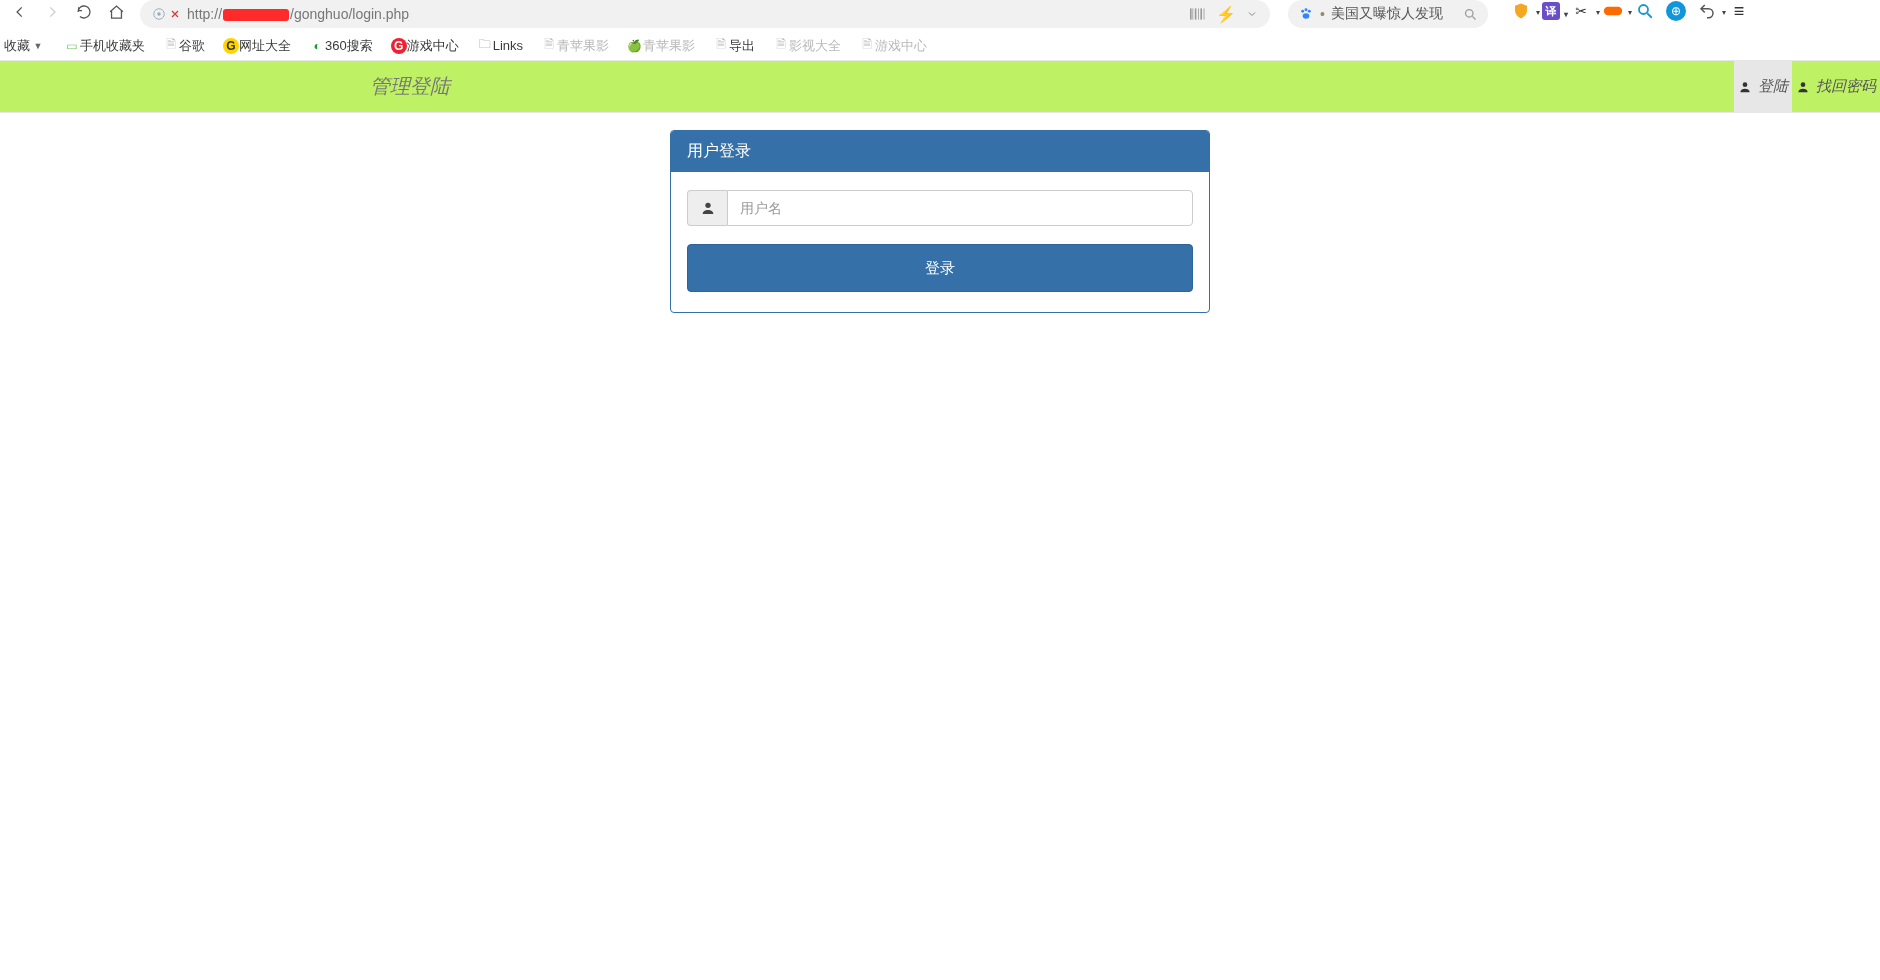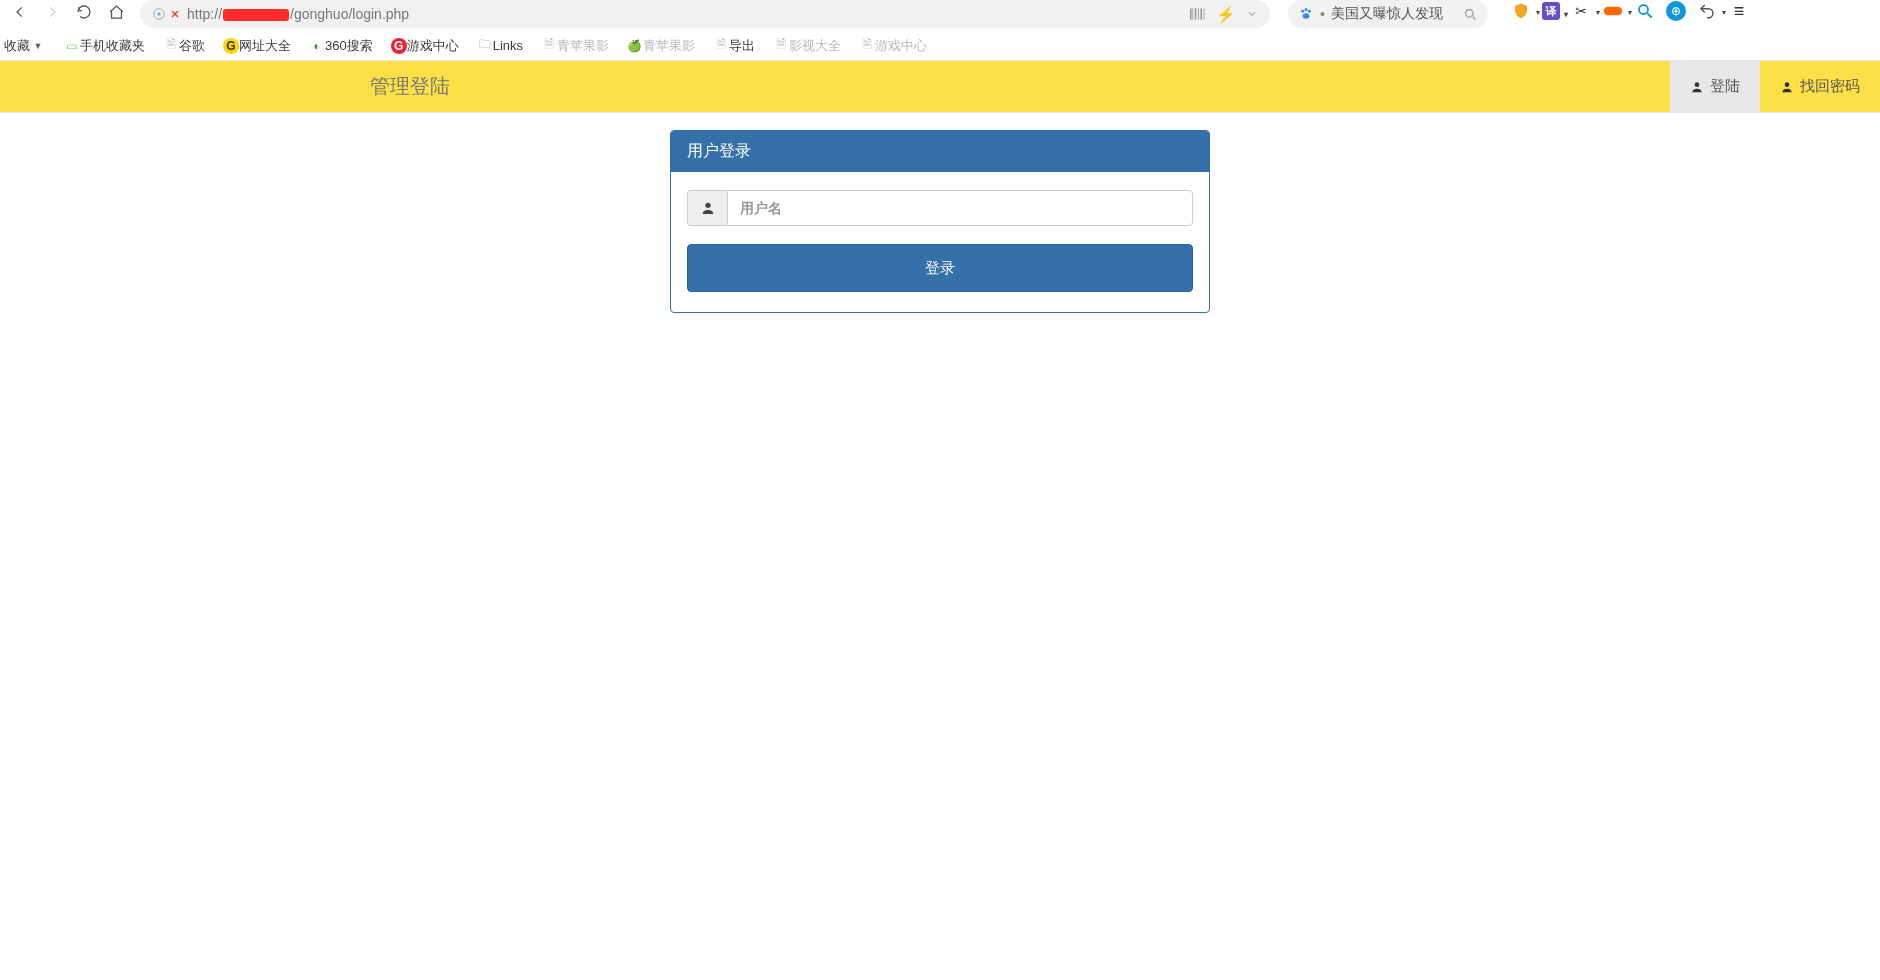--- a/index.html
+++ b/index.html
@@ -39,35 +39,35 @@
 .bm .file   { color:#b7b7b7; }
 .bm .txt { color:#3a3a3a; }
 .bm .txt.fade { color:#b9b9b9; }
 .ico-green { color:#6ec05b; }
 .ico-yellow { background:#ffd400; border-radius:50%; color:#333; font-size:10px; font-weight:bold; }
 .ico-360 { color:#1e9b32; font-weight:bold; }
 .ico-red { background:#e23; color:#fff; border-radius:50%; font-size:10px; font-weight:bold; }
 .ico-apple { color:#6ec05b; }
 
 
-.page-nav { height:52px; background:#fde047; border-bottom:1px solid #e6e6e6; display:flex; align-items:center; }
+.page-nav { height:52px; background:#bef264; border-bottom:1px solid #e6e6e6; display:flex; align-items:center;font-style:italic; }
 .brand { margin-left:370px; font-size:20px; color:#777; }
 .nav-right { margin-left:auto; display:flex; height:100%; }
-.nav-item { display:flex; align-items:center; gap:6px; padding:0 20px; height:100%; font-size:15px; color:#555; cursor:pointer; }
+.nav-item { display:flex; align-items:center; gap:6px; padding:0 4px; height:100%; font-size:15px; color:#555; cursor:pointer; }
 .nav-item.active { background:#e7e7e7; }
 .nav-item .sil { width:14px; height:14px; }
 
 
 .login-wrap { display:flex; justify-content:center; padding-top:17px; }
 .panel { width:540px; border:1px solid #3570a9; border-radius:4px; overflow:hidden; background:#fff; }
 .panel-head { background:#3570a9; color:#fff; font-size:16px; padding:10px 16px; }
 .panel-body { padding:18px 16px 20px; }
 .input-row { display:flex; margin-bottom:18px; }
 .input-addon { width:40px; border:1px solid #ccc; border-right:none; background:#eee; display:flex; align-items:center; justify-content:center; border-radius:4px 0 0 4px; color:#555; }
-.input-field { flex:1; height:36px; border:1px solid #ccc; border-radius:0 4px 4px 0; padding:0 12px; font-size:14px; color:#555; outline:none;font-weight:bold; }
+.input-field { flex:1; height:36px; border:1px solid #ccc; border-radius:0 4px 4px 0; padding:0 12px; font-size:14px; color:#555; outline:none; }
 .input-field::placeholder { color:#999; }
 .login-btn { width:100%; height:48px; background:#3570a9; color:#fff; border:1px solid #2e6496; border-radius:4px; font-size:15px; cursor:pointer; }
 
 svg { display:block; }
 </style>
 </head>
 <body>
 
 <div class="chrome-bar">
   <div class="nav-btn">

